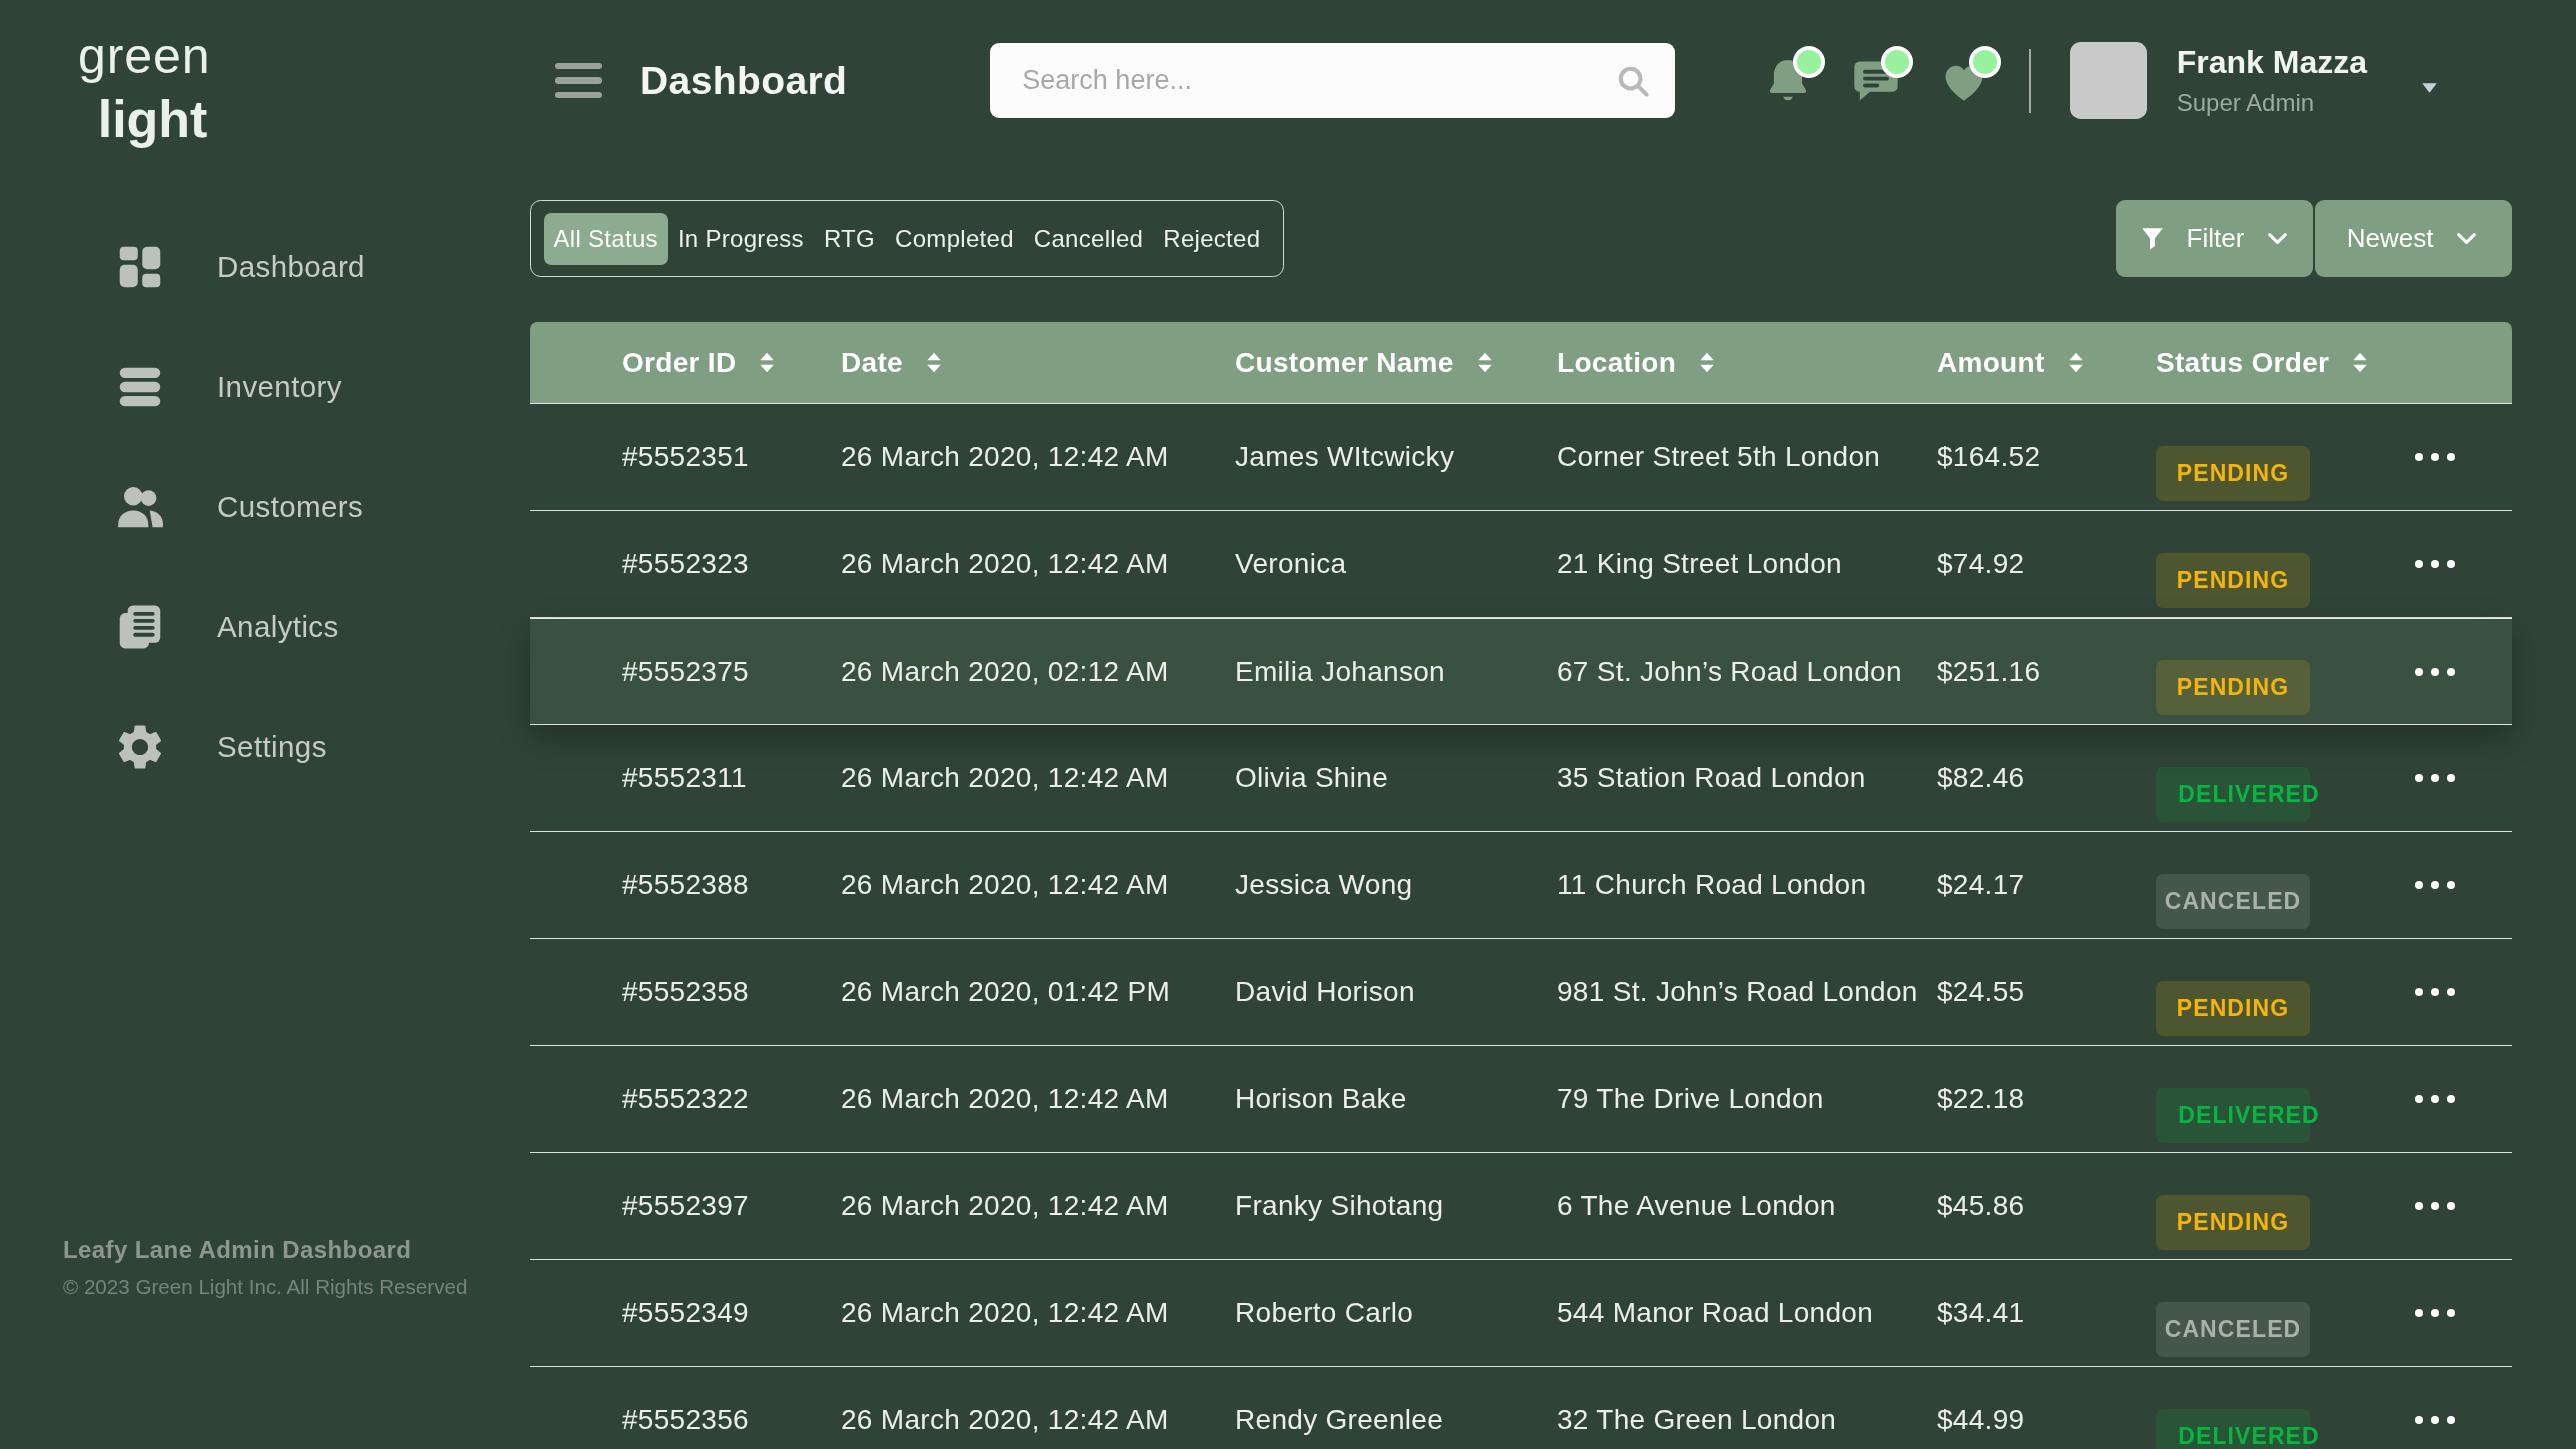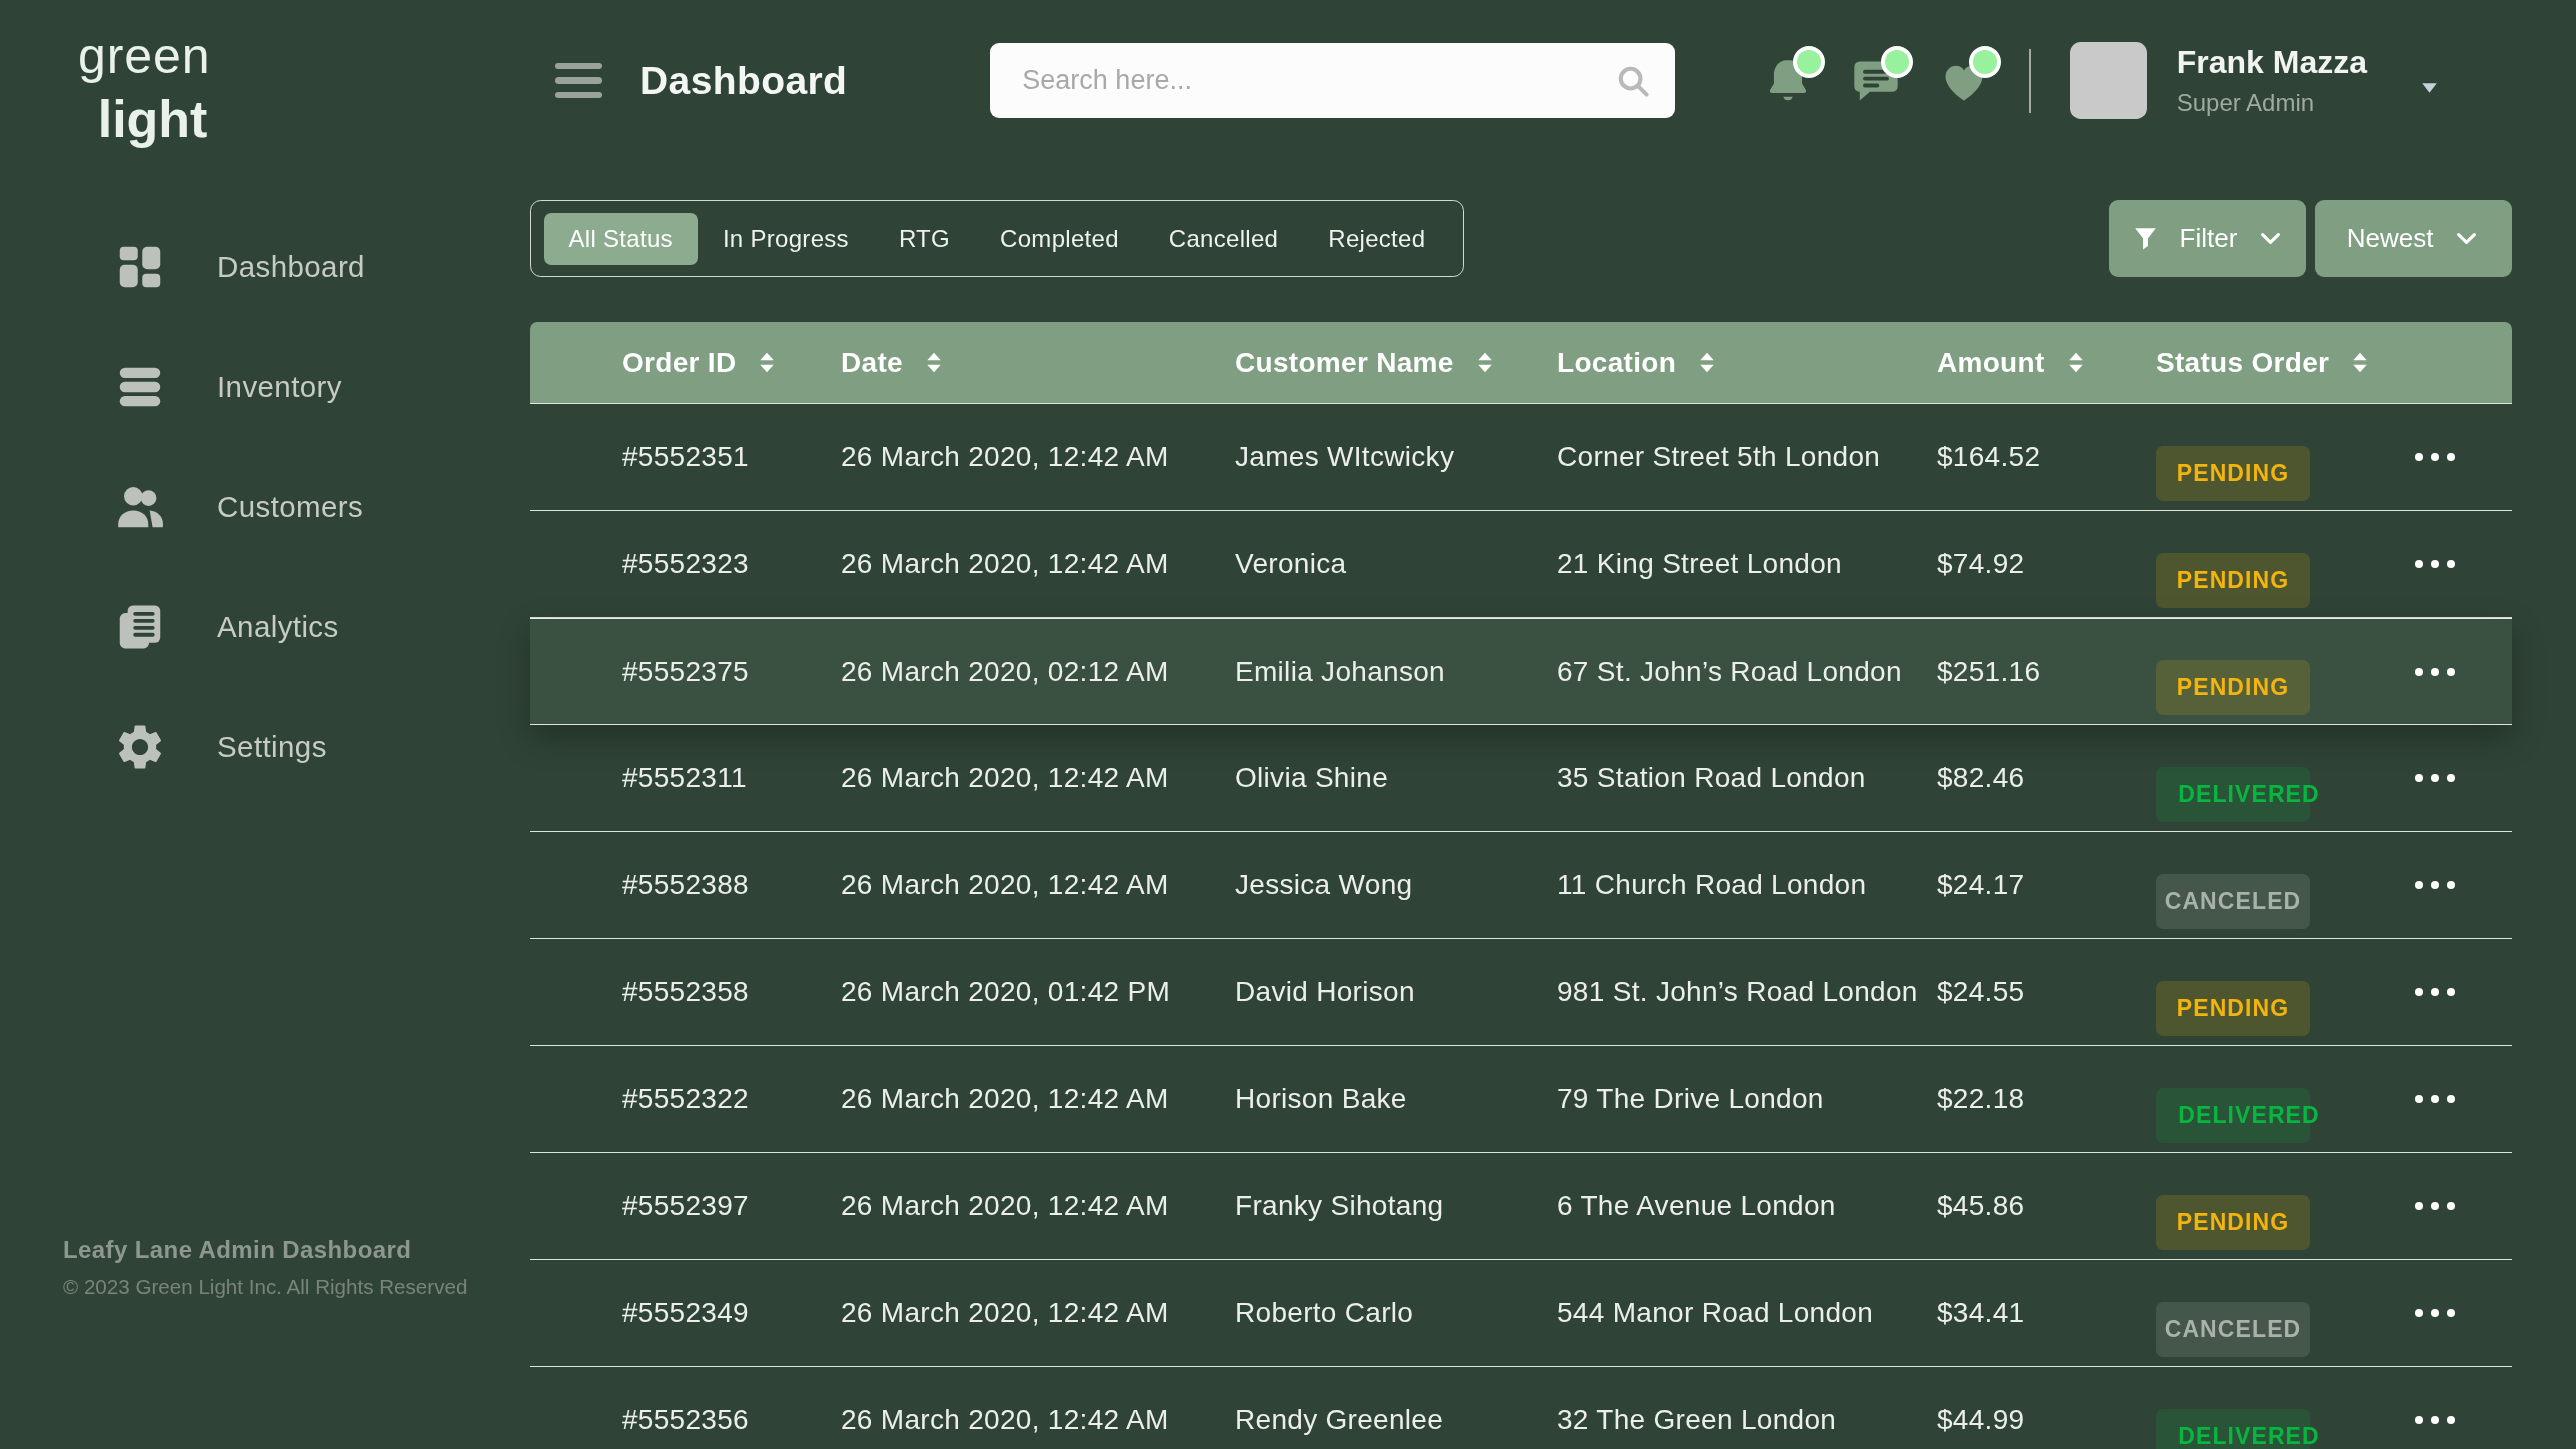--- a/index.html
+++ b/index.html
@@ -48,23 +48,23 @@
   .avatar { width: 77px; height: 77px; border-radius: 10.7px; background: #c9c9c9; cursor: pointer; border: none; }
   .user-info { margin-left: 30px; }
   .user-name { font-size: 32px; font-weight: 600; color: #f2f4f2; }
   .user-role { font-size: 24px; color: #9fa99f; margin-top: 7.2px; }
   .user-caret { margin-left: 50px; background: none; border: none; cursor: pointer; color: #c7d1d9; margin-top: 16px; }
   .user-caret svg { width: 25px; height: 25px; }
 
   
   .toolbar { position: absolute; left: 530px; top: 200px; right: 64px; height: 77px; display: flex; justify-content: space-between; align-items: center; }
   .tabs { height: 77px; border: 1.8px solid rgba(229,234,229,0.9); border-radius: 10.7px; display: flex; align-items: center; padding: 0 12.5px; }
-  .tab { background: transparent; border: none; cursor: pointer; font-family: inherit; font-size: 24px; font-weight: 500; color: #eef1ee; height: 52px; padding: 0 25px; border-radius: 7.2px; letter-spacing: 0.3px; }
+  .tab { background: transparent; border: none; cursor: pointer; font-family: inherit; font-size: 24px; font-weight: 500; color: #eef1ee; height: 52px; padding: 0 10px; border-radius: 7.2px; letter-spacing: 0.3px; }
   .tab.active { background: var(--sage-light, #8cab8f); color: #ffffff; }
-  .toolbar-right { display: flex; gap: 9px; }
+  .toolbar-right { display: flex; gap: 2px; }
   .btn { width: 197px; height: 77px; border: none; border-radius: 9px; background: var(--sage, #7f9e82); color: #ffffff; font-family: inherit; font-size: 26px; font-weight: 500; display: flex; align-items: center; justify-content: center; gap: 19.7px; cursor: pointer; }
   .btn svg.funnel { width: 29px; height: 29px; }
   .btn svg.chev { width: 27px; height: 27px; }
 
   
   .table { position: absolute; left: 530px; top: 322px; right: 64px; }
   .thead, .trow { display: grid; grid-template-columns: 219px 394px 322px 380px 219px 259px 1fr; padding-left: 92px; align-items: center; }
   .thead { height: 82px; background: var(--sage, #7f9e82); border-radius: 7.2px 7.2px 0 0; border-bottom: 1.8px solid var(--divider, #dfe3df); }
   .th { display: flex; align-items: center; gap: 22px; color: #ffffff; font-size: 28px; font-weight: 700; cursor: pointer; letter-spacing: 0.3px; }
   .sort-icon svg { width: 18px; height: 23px; display: block; }

